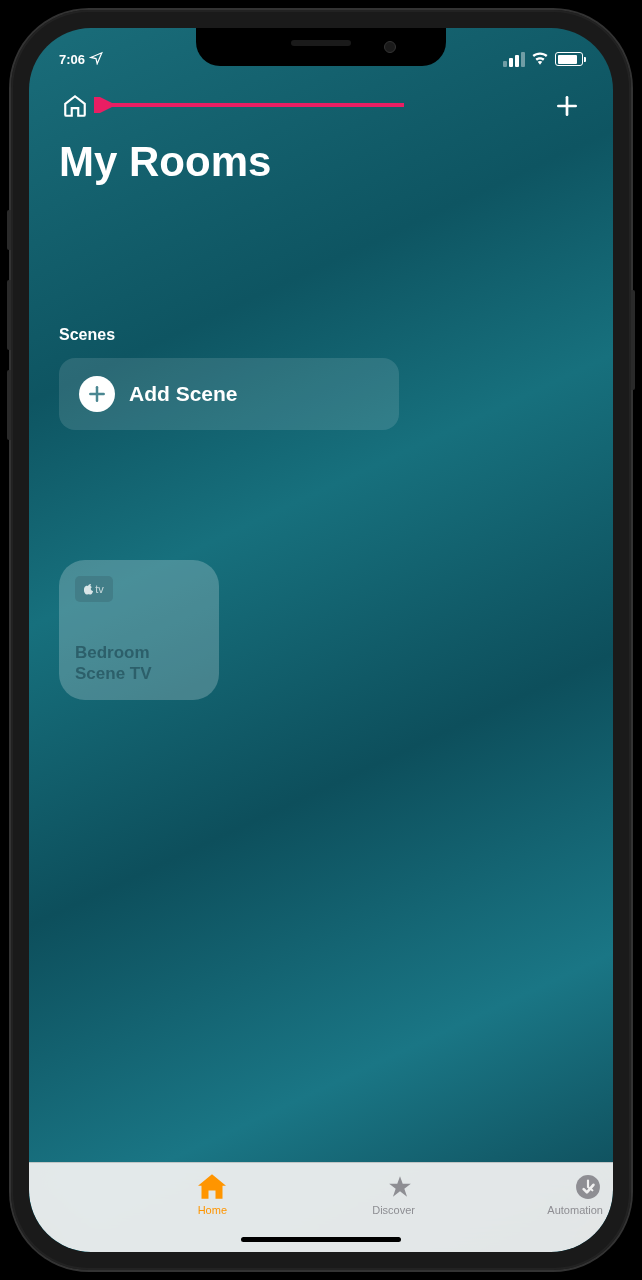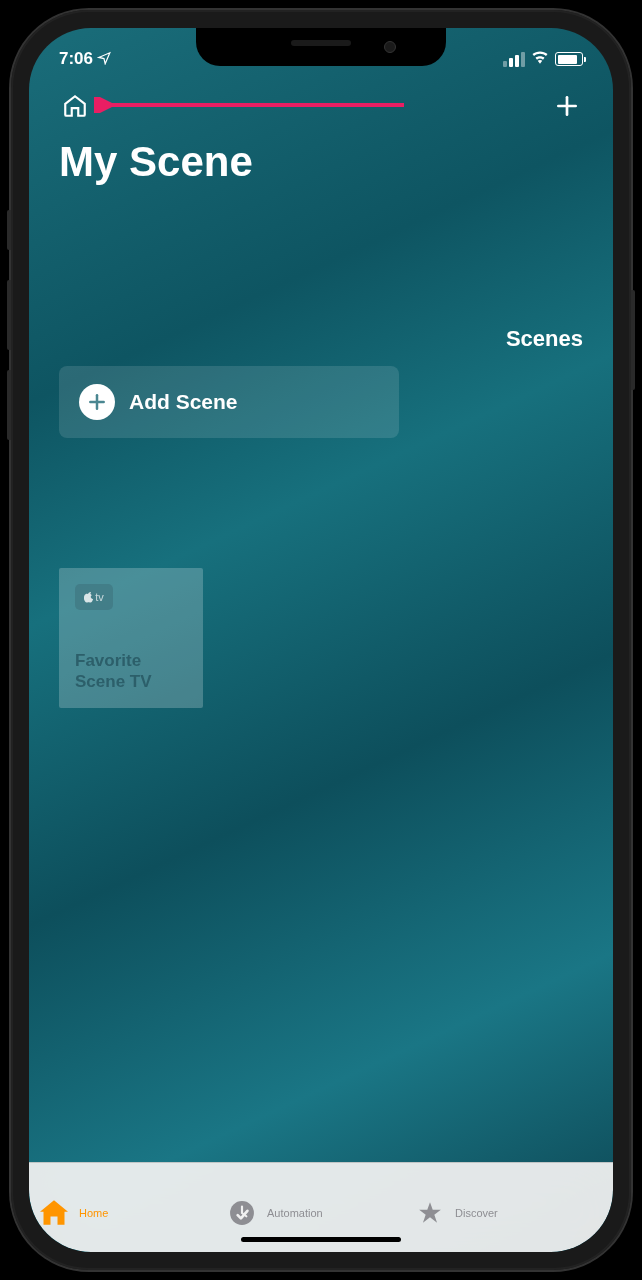--- a/index.html
+++ b/index.html
@@ -97,21 +97,21 @@
       border-radius: 50%;
       border: 1px solid #333;
     }
     .status-bar {
       height: 50px;
       display: flex;
       align-items: center;
       justify-content: space-between;
       padding: 12px 30px 0;
       color: #fff;
-      font-size: 17px;
+      font-size: 13px;
       font-weight: 600;
     }
     .status-left { display: flex; align-items: center; gap: 4px; }
     .status-right { display: flex; align-items: center; gap: 6px; }
     .location-icon {
       display: inline-block;
       font-size: 14px;
     }
     .cell-bars { display: flex; align-items: flex-end; gap: 2px; }
     .cell-bars span {
@@ -177,34 +177,33 @@
       overflow: hidden;
     }
     .page-title {
       font-size: 42px;
       font-weight: 700;
       color: #fff;
       margin-top: 8px;
       margin-bottom: 140px;
     }
     .section-header {
-      font-size: 22px;
+      font-size: 16px;
       font-weight: 600;
       color: #fff;
       margin-bottom: 14px;
-      text-align: right;
     }
     .add-scene-btn {
       display: flex;
       align-items: center;
       gap: 14px;
       padding: 18px 20px;
       background: rgba(255,255,255,0.12);
       border: none;
-      border-radius: 8px;
+      border-radius: 16px;
       width: 340px;
       margin-bottom: 130px;
       cursor: pointer;
     }
     .plus-circle {
       width: 36px;
       height: 36px;
       background: #fff;
       border-radius: 50%;
       display: flex;
@@ -213,24 +212,24 @@
       color: #4a8691;
       font-size: 26px;
       font-weight: 400;
     }
     .add-scene-label {
       color: #fff;
       font-size: 21px;
       font-weight: 600;
     }
     .accessory-tile {
-      width: 144px;
+      width: 160px;
       height: 140px;
       background: rgba(255,255,255,0.22);
-      border-radius: 2px;
+      border-radius: 26px;
       padding: 16px;
       display: flex;
       flex-direction: column;
       justify-content: space-between;
       cursor: pointer;
     }
     .appletv-badge {
       width: 38px;
       height: 26px;
       background: rgba(60, 110, 120, 0.5);
@@ -252,22 +251,23 @@
       height: 90px;
       background: rgba(240,240,240,0.94);
       backdrop-filter: blur(20px);
       display: flex;
       justify-content: space-around;
       padding: 10px 10px 0;
       border-top: 0.5px solid rgba(0,0,0,0.15);
     }
     .tab-item {
       display: flex;
-      align-items: center;
-      gap: 10px;
+      flex-direction: column;
+      align-items: flex-end;
+      gap: 3px;
       flex: 1;
       cursor: pointer;
     }
     .tab-icon {
       width: 30px;
       height: 28px;
       display: flex;
       align-items: center;
       justify-content: center;
     }
@@ -343,71 +343,71 @@
       </svg>
       <div class="add-btn">
         <svg width="26" height="26" viewBox="0 0 24 24" fill="none" stroke="#fff" stroke-width="2.5" stroke-linecap="round">
           <line x1="12" y1="4" x2="12" y2="20"></line>
           <line x1="4" y1="12" x2="20" y2="12"></line>
         </svg>
       </div>
     </div>
 
     <div class="content">
-      <h1 class="page-title">My Scene</h1>
+      <h1 class="page-title">My Rooms</h1>
 
       <h2 class="section-header">Scenes</h2>
       <button class="add-scene-btn">
         <span class="plus-circle">
           <svg width="20" height="20" viewBox="0 0 24 24" fill="none" stroke="#4a8691" stroke-width="3" stroke-linecap="round">
             <line x1="12" y1="4" x2="12" y2="20"></line>
             <line x1="4" y1="12" x2="20" y2="12"></line>
           </svg>
         </span>
         <span class="add-scene-label">Add Scene</span>
       </button>
 
       <div class="accessory-tile">
         <div class="appletv-badge">
           <svg width="10" height="11" viewBox="0 0 24 28" fill="rgba(255,255,255,0.8)" style="margin-right:1px">
             <path d="M17 0c0 2-1 4-2.5 5.5C13 7 11 8 9 7.5c0-2 1-4 2.5-5.5C13 .5 15 0 17 0zM22 20c-1 2.5-3 7-6 7-2 0-2.5-1-5-1s-3 1-5 1c-3 0-5.5-5-6.5-8C-2 13 0 7 4 5c2-1 4 0 5 0s3-1 5 0c2 0 4 1 5 3-4 2-3.5 8 3 10 0 1 0 1 0 2z"></path>
           </svg>
           <span>tv</span>
         </div>
         <div class="accessory-name">
-          <span>Favorite</span><br>
+          <span>Bedroom</span><br>
           <span>Scene TV</span>
         </div>
       </div>
     </div>
 
     <div class="tab-bar">
       <div class="tab-item active">
         <span class="tab-icon">
           <svg width="28" height="26" viewBox="0 0 24 22" fill="#ff9500">
             <path d="M12 0L0 10h3v11h6v-7h6v7h6V10h3L12 0z"></path>
           </svg>
         </span>
         <span class="tab-label">Home</span>
+      </div>
+      <div class="tab-item">
+        <span class="tab-icon">
+          <svg width="26" height="26" viewBox="0 0 24 24" fill="#8e8e93">
+            <path d="M12 2l2.5 7h7.5l-6 4.5 2.5 7.5-6.5-5-6.5 5 2.5-7.5-6-4.5h7.5z"></path>
+          </svg>
+        </span>
+        <span class="tab-label">Discover</span>
       </div>
       <div class="tab-item">
         <span class="tab-icon">
           <svg width="26" height="26" viewBox="0 0 24 24" fill="#8e8e93">
             <circle cx="12" cy="12" r="11"></circle>
             <path d="M12 6v6l4 3" stroke="#f0f0f0" stroke-width="2" fill="none" stroke-linecap="round"></path>
             <path d="M8 14l3 3 6-7" stroke="#f0f0f0" stroke-width="2.5" fill="none" stroke-linecap="round" stroke-linejoin="round"></path>
           </svg>
         </span>
         <span class="tab-label">Automation</span>
       </div>
-      <div class="tab-item">
-        <span class="tab-icon">
-          <svg width="26" height="26" viewBox="0 0 24 24" fill="#8e8e93">
-            <path d="M12 2l2.5 7h7.5l-6 4.5 2.5 7.5-6.5-5-6.5 5 2.5-7.5-6-4.5h7.5z"></path>
-          </svg>
-        </span>
-        <span class="tab-label">Discover</span>
-      </div>
     </div>
 
     <div class="home-indicator"></div>
   </div>
 </div>
 
 </body></html>

